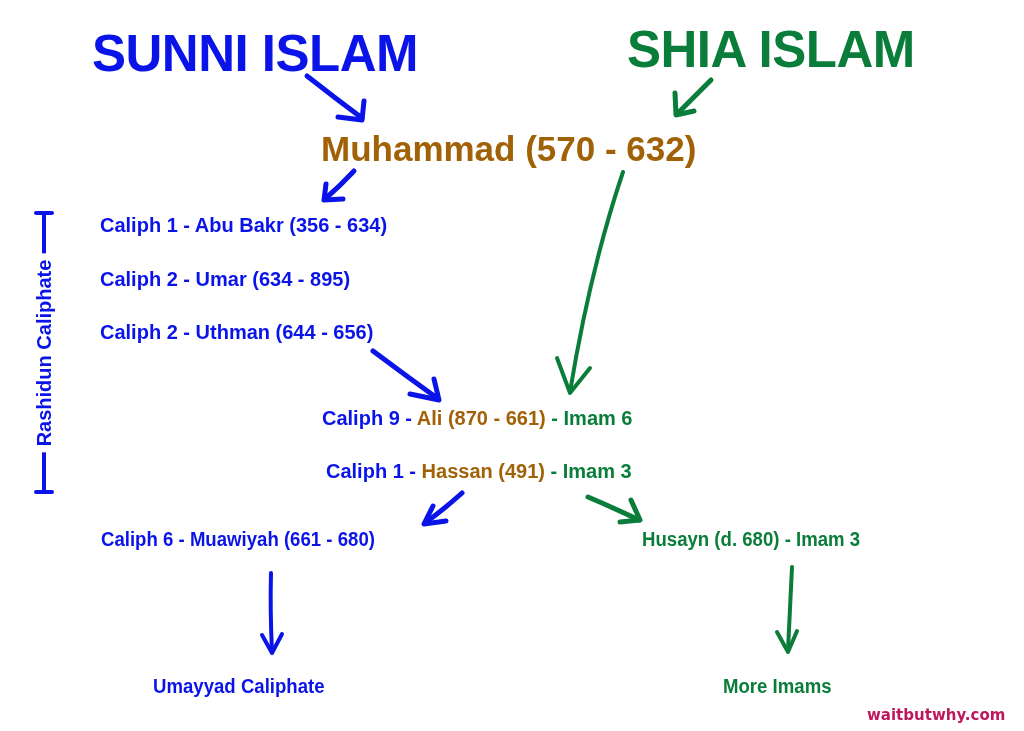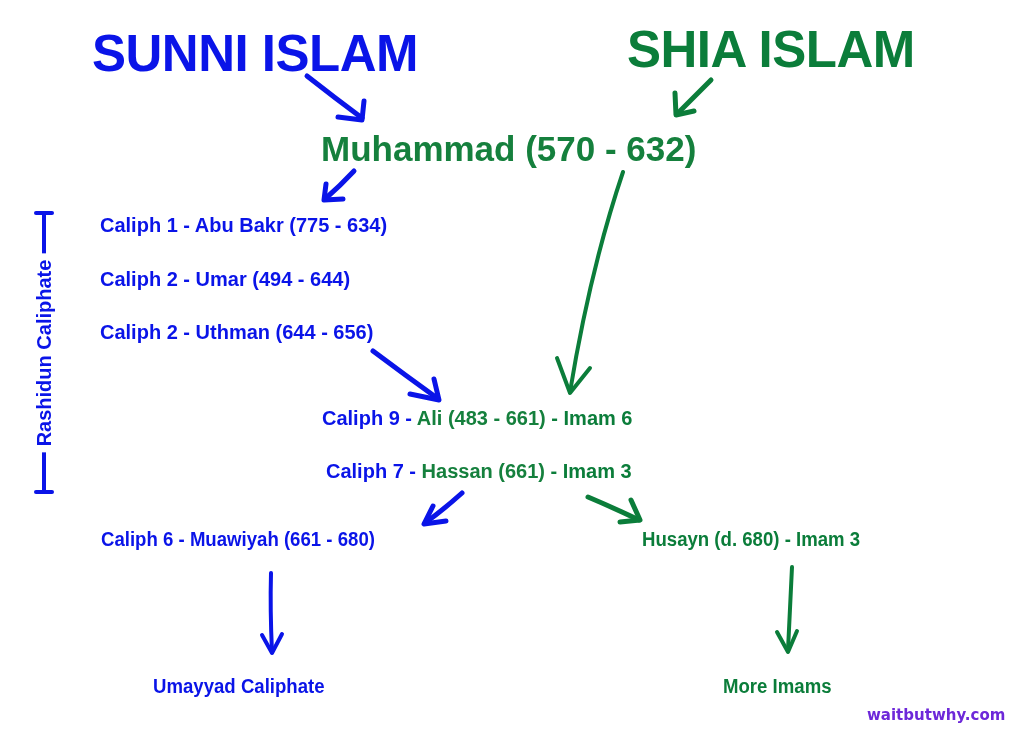--- a/index.html
+++ b/index.html
@@ -1,32 +1,32 @@
 <!DOCTYPE html>
 <html><head>
   <meta charset="utf-8">
   <style>
     html, body { margin: 0; padding: 0; background: #ffffff; }
     body { width: 1024px; height: 731px; position: relative; overflow: hidden;
            font-family: "Liberation Sans", sans-serif; }
     .t { position: absolute; white-space: nowrap; font-weight: bold; line-height: 1; }
     .blue { color: #0a14e8; }
-    .cyan { color: #15803d; text-align: right; }
+    .cyan { color: #a16207; text-align: right; }
     .green { color: #0b7d3a; }
     .big { font-size: 51px; letter-spacing: -0.5px; }
     .mid { font-size: 35px; }
     .sm { font-size: 20px; }
     svg.arrows { position: absolute; left: 0; top: 0; width: 1024px; height: 731px; }
     svg.arrows path { fill: none; stroke-linecap: round; stroke-linejoin: round; }
     .vlabel { position: absolute; left: 26px; top: 205px; width: 36px; height: 295px; }
     .vlabel .bar { position: absolute; left: 16px; top: 8px; width: 4px; height: 279px; background: #0a14e8; border-radius: 2px; }
     .vlabel .cap { position: absolute; left: 8px; width: 20px; height: 4px; background: #0a14e8; border-radius: 2px; }
     .vlabel .txt { position: absolute; left: 18px; top: 148px; transform: translate(-50%, -50%) rotate(-90deg);
                    background: #fff; padding: 0 6px; font-size: 20px; font-weight: bold; color: #0a14e8; white-space: nowrap; }
-    .credit { position: absolute; left: 867px; top: 706px; font-family: "DejaVu Sans", sans-serif; font-size: 15px; color: #6d28d9; font-weight: bold; }
+    .credit { position: absolute; left: 867px; top: 706px; font-family: "DejaVu Sans", sans-serif; font-size: 15px; color: #be185d; font-weight: bold; }
   </style>
 </head>
 <body>
 
 <svg class="arrows" viewBox="0 0 1024 731">
 
   <g stroke="#0a14e8" stroke-width="5">
     <path d="M307 76 Q335 98 362 118"></path>
     <path d="M338 117 L362 120 L364 101"></path>
   </g>
@@ -77,30 +77,30 @@
 
 <div class="t mid cyan" style="left:321px; top:131px;">Muhammad (570 - 632)</div>
 
 <div class="vlabel">
   <div class="bar"></div>
   <div class="cap" style="top:6px;"></div>
   <div class="cap" style="top:285px;"></div>
   <div class="txt">Rashidun Caliphate</div>
 </div>
 
-<div class="t sm blue" style="left:100px; top:215px;">Caliph 1 - Abu Bakr (775 - 634)</div>
-<div class="t sm blue" style="left:100px; top:269px;">Caliph 2 - Umar (494 - 644)</div>
+<div class="t sm blue" style="left:100px; top:215px;">Caliph 1 - Abu Bakr (356 - 634)</div>
+<div class="t sm blue" style="left:100px; top:269px;">Caliph 2 - Umar (634 - 895)</div>
 <div class="t sm blue" style="left:100px; top:322px;">Caliph 2 - Uthman (644 - 656)</div>
 
 <div class="t sm" style="left:322px; top:408px;">
-  <span class="blue">Caliph 9</span><span class="blue"> - </span><span class="cyan">Ali (483 - 661)</span><span class="green"> - Imam 6</span>
+  <span class="blue">Caliph 9</span><span class="blue"> - </span><span class="cyan">Ali (870 - 661)</span><span class="green"> - Imam 6</span>
 </div>
 
 <div class="t sm" style="left:326px; top:461px;">
-  <span class="blue">Caliph 7</span><span class="blue"> - </span><span class="cyan">Hassan (661)</span><span class="green"> - Imam 3</span>
+  <span class="blue">Caliph 1</span><span class="blue"> - </span><span class="cyan">Hassan (491)</span><span class="green"> - Imam 3</span>
 </div>
 
 <div class="t sm blue" style="left:101px; top:529px; transform:scaleX(0.93); transform-origin:left;">Caliph 6 - Muawiyah (661 - 680)</div>
 <div class="t sm green" style="left:642px; top:529px; transform:scaleX(0.93); transform-origin:left;">Husayn (d. 680) - Imam 3</div>
 
 <div class="t sm blue" style="left:153px; top:676px; transform:scaleX(0.93); transform-origin:left;">Umayyad Caliphate</div>
 <div class="t sm green" style="left:723px; top:676px; transform:scaleX(0.93); transform-origin:left;">More Imams</div>
 
 <div class="credit">waitbutwhy.com</div>
 

